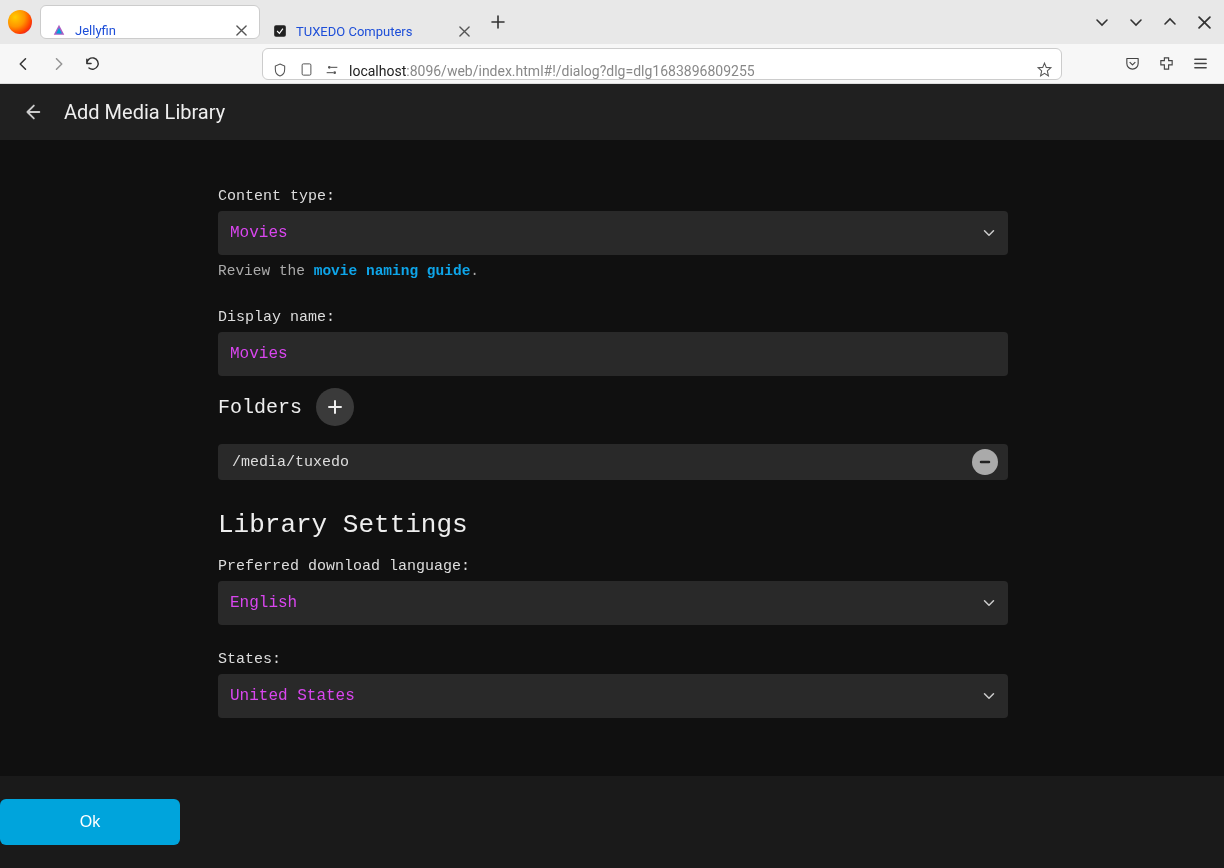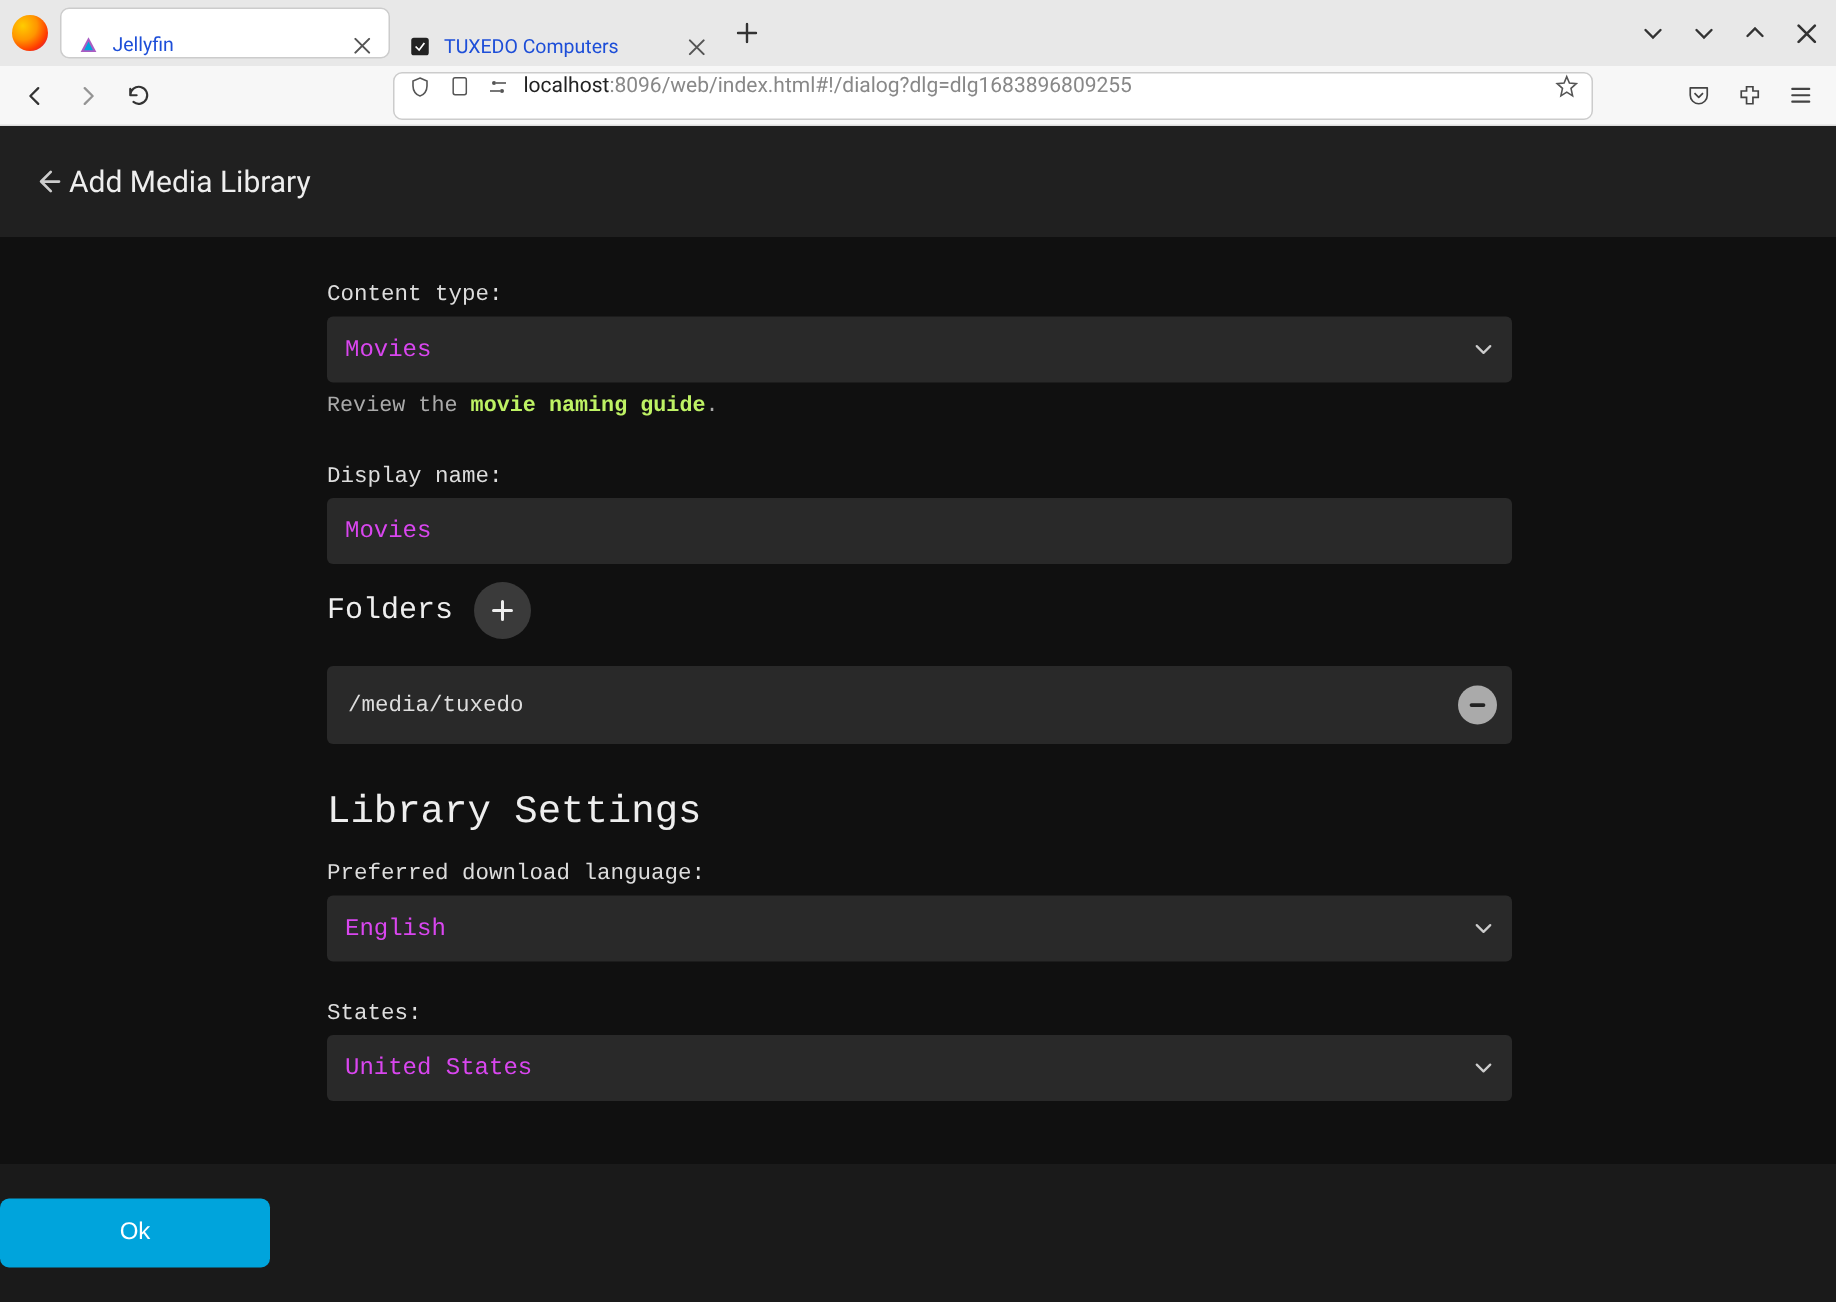--- a/index.html
+++ b/index.html
@@ -37,33 +37,33 @@
   .chrome-right { position:absolute; right:6px; top:0; height:44px; display:flex; align-items:center; gap:6px; }
   .chrome-btn { width:28px; height:28px; display:flex; align-items:center; justify-content:center; color:#333; }
 
   .toolbar {
     display:flex; align-items:center; height:40px; background:#f7f7f7;
     padding: 0 10px; gap: 6px; border-bottom:1px solid #ddd;
   }
   .tb-btn { width:28px; height:28px; display:flex; align-items:center; justify-content:center; color:#444; border-radius:4px; }
   .addr-wrap { flex:0 0 auto; margin-left:150px; }
   .address-bar {
-    display:flex; align-items:flex-start; width:800px; height:32px;
+    display:flex; align-items:flex-end; width:800px; height:32px;
     background:#fff; border:1px solid #ccc; border-radius:6px;
     padding: 0 8px; gap:8px; font-size:14px; color:#333;
   }
   .address-bar .url-host { color:#222; }
   .address-bar .url-rest { color:#888; }
   .addr-icon { width:18px; height:18px; display:flex; align-items:center; justify-content:center; color:#555; }
   .toolbar-spacer { flex:1; }
   
   
   .app { background:#101010; color:#fff; height: calc(868px - 84px); position:relative; }
   .app-header {
-    height:74px; display:flex; align-items:center; 
+    height:56px; display:flex; align-items:center; gap:18px;
     padding: 0 18px; background:#202020;
   }
   .back-arrow { width:28px; height:28px; display:flex; align-items:center; justify-content:center; color:#ddd; }
   .app-title { font-size:20px; font-weight:400; color:#eee; }
 
   .form-area {
     position:absolute; left:0; right:0; top:74px; bottom:92px;
     overflow:auto; padding: 30px 0 10px 0;
   }
   .form-inner { width:790px; margin-left:218px;font-family:Liberation Mono, monospace; }
@@ -72,32 +72,32 @@
   .select, .text-input {
     width:100%; height:44px; background:#292929; border:none;
     border-radius:4px; color:#d946ef; font-size:16px; padding:0 12px;
     display:flex; align-items:center; position:relative;
   }
   .select .chev {
     position:absolute; right:10px; top:50%; transform:translateY(-50%);
     color:#ccc;
   }
   .help-row { font-size:14.5px; color:#aaa; margin-top:8px; }
-  .help-row a { color:#bef264; text-decoration:none; font-weight:600; }
+  .help-row a { color:#0ea5e9; text-decoration:none; font-weight:600; }
 
   .section-gap { height:30px; }
 
   .folders-head { display:flex; align-items:center; gap:14px; margin-top:12px; margin-bottom:18px; }
   .folders-head h2 { font-size:20px; font-weight:400; color:#eee; }
   .add-btn {
     width:38px; height:38px; border-radius:50%; background:#3a3a3a;
     display:flex; align-items:center; justify-content:center; color:#eee; font-size:20px;
   }
   .folder-row {
-    height:52px; background:#292929; border-radius:4px;
+    height:36px; background:#292929; border-radius:4px;
     display:flex; align-items:center; padding:0 14px; font-size:15px; color:#ddd;
     position:relative;
   }
   .remove-btn {
     position:absolute; right:10px; top:50%; transform:translateY(-50%);
     width:26px; height:26px; border-radius:50%; background:#aaa; color:#222;
     display:flex; align-items:center; justify-content:center; font-weight:700;
   }
 
   .lib-settings-h { font-size:26px; font-weight:400; margin-top:30px; margin-bottom:18px; color:#eee; }

